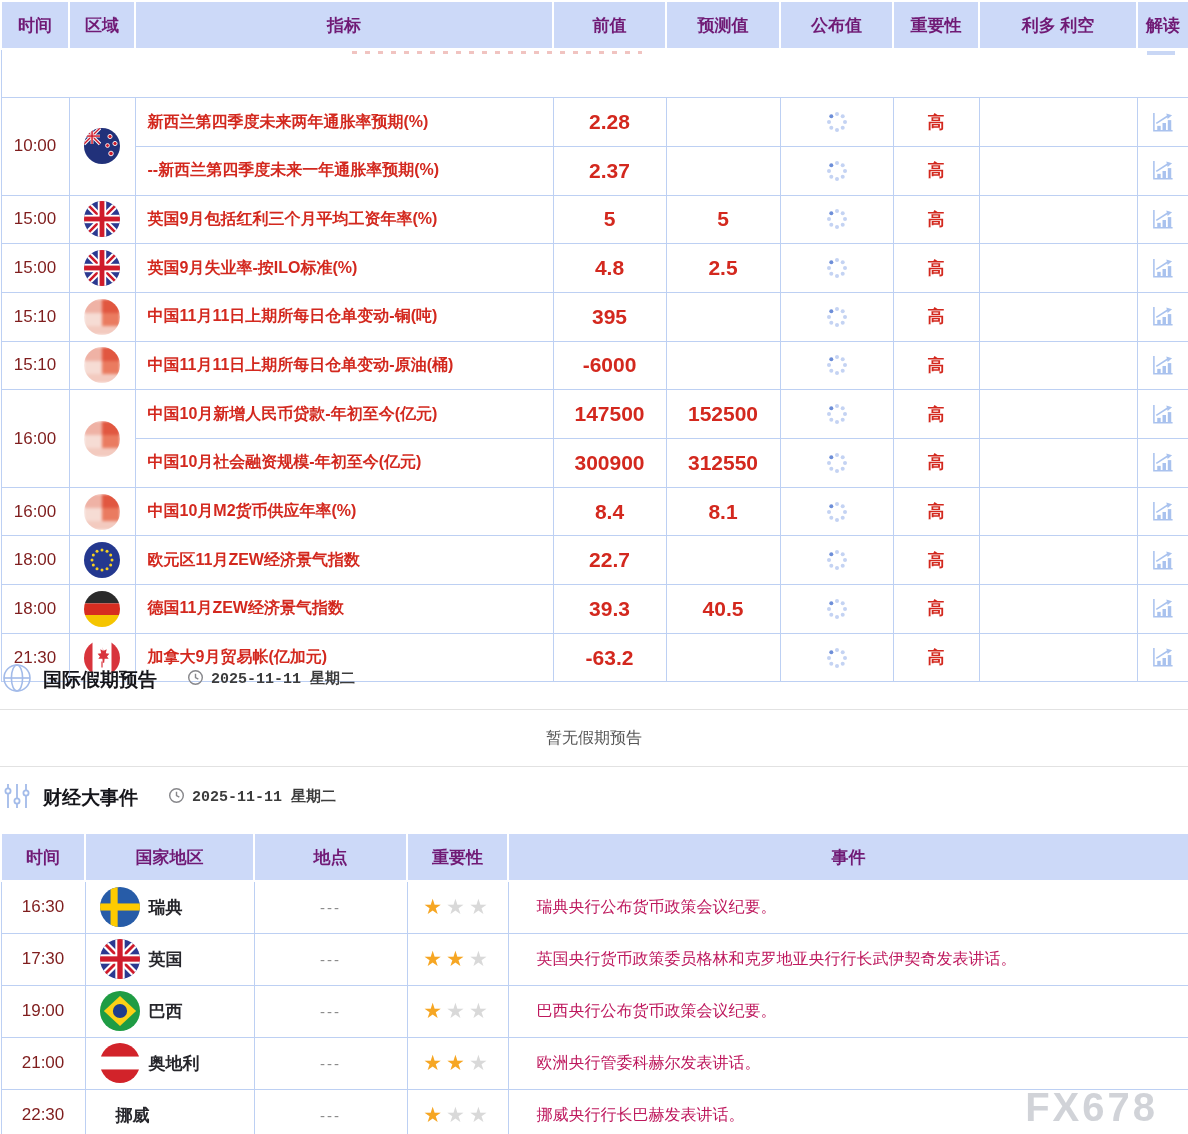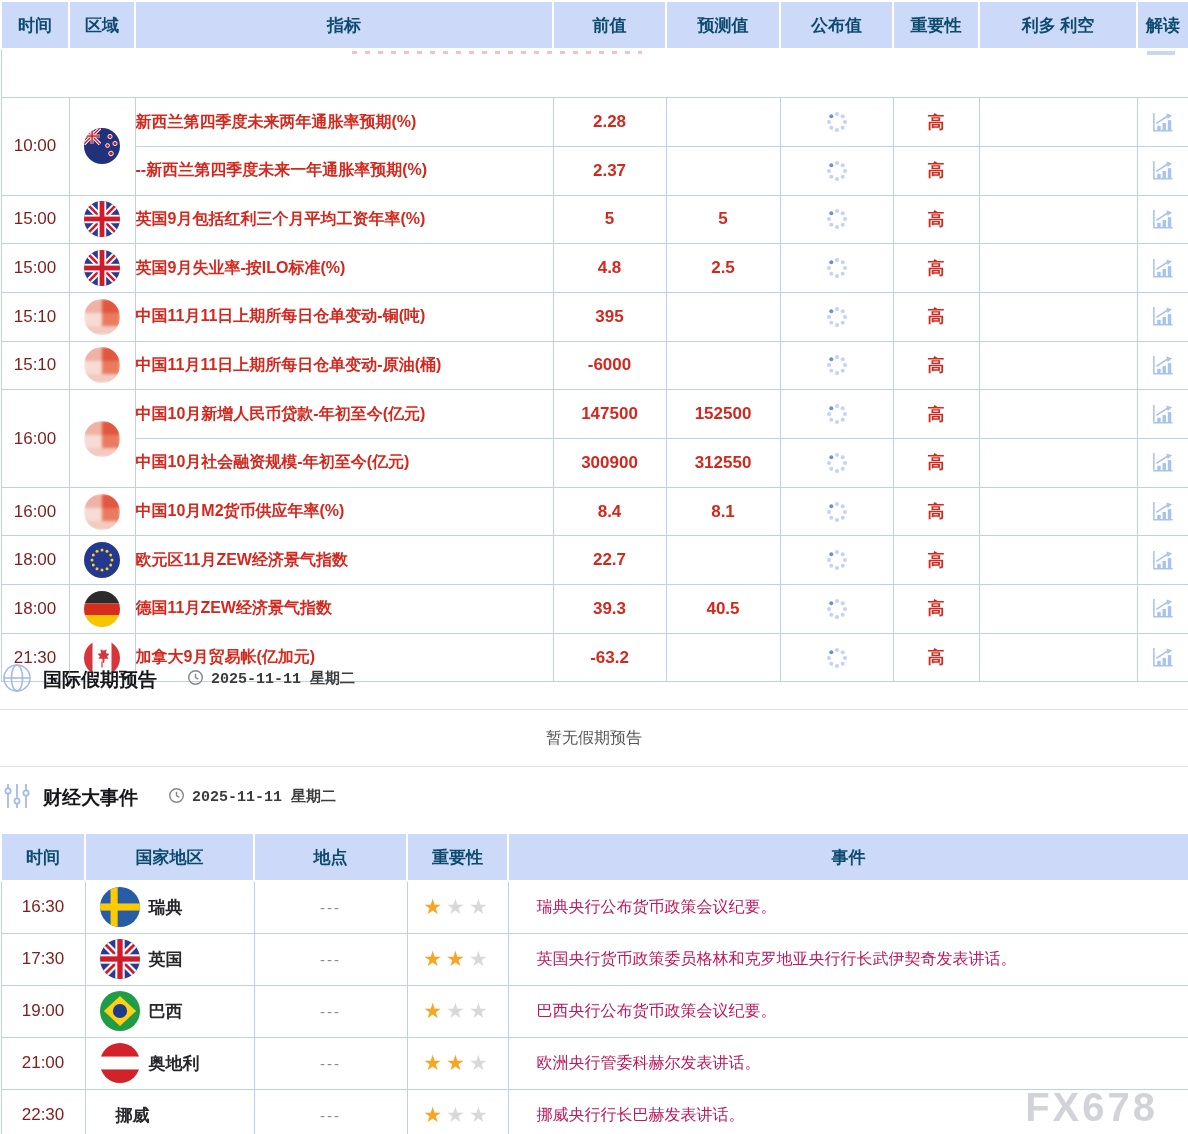--- a/index.html
+++ b/index.html
@@ -5,36 +5,36 @@
   :root{
     --header-bg:#ccd9f8; --grid:#bdd0f3; --red:#d3281e;
     --star-on:#f6a623; --star-off:#d9d9d9; --icon-blue:#a9c2ee;
   }
   *{margin:0;padding:0;box-sizing:border-box;}
   html,body{background:#fff;}
   .page{position:relative;width:1188px;height:1134px;overflow:hidden;background:#fff;
         font-family:"Liberation Sans","DejaVu Sans",sans-serif;}
   table{border-collapse:collapse;table-layout:fixed;width:1188px;}
   thead th{background:var(--header-bg);height:48px;font-size:17px;font-weight:bold;
-           color:#0c4a6e;border:2px solid #fff;text-align:center;}
+           color:#701a75;border:2px solid #fff;text-align:center;}
   .cal td{border:1px solid var(--grid);overflow:hidden;}
   .cal tbody tr{height:48.7px;}
   .cut-row{height:14px;}
   .cut-row td{position:relative;}
   .cut-row .speck{position:absolute;left:350px;top:1px;width:290px;height:3px;opacity:.8;
       background:repeating-linear-gradient(90deg,rgba(208,60,50,.38) 0 5px,transparent 5px 13px);}
   .cut-row .fragblue{position:absolute;right:14px;top:1px;width:28px;height:4px;background:#c9d7f5;}
   .t{font-size:17px;color:#7f1d1d;text-align:center;}
   .fcell{text-align:center;}
   .flag{display:inline-block;width:36px;height:36px;border-radius:50%;overflow:hidden;vertical-align:middle;}
   .flag svg{display:block;width:100%;height:100%;}
   .flag.big{width:40px;height:40px;}
   .blur svg{filter:blur(1.5px);}
-  .ind{font-size:16px;font-weight:bold;color:var(--red);text-align:left;cursor:pointer;}
-  .v{font-size:17px;font-weight:bold;color:var(--red);text-align:center;}
+  .ind{font-size:16px;font-weight:bold;color:var(--red);padding-left:12px;text-align:left;cursor:pointer;}
+  .v{font-size:21px;font-weight:bold;color:var(--red);text-align:center;}
   .pub,.interp{text-align:center;}
   .pub svg,.interp svg{vertical-align:middle;}
   .imp{font-size:17px;font-weight:bold;color:var(--red);text-align:center;}
   .sec-header{position:absolute;left:2px;display:flex;align-items:center;height:36px;}
   .sec-title{font-size:19px;font-weight:bold;color:#15151a;margin-left:11px;}
   .date-wrap{display:flex;align-items:flex-start;margin-left:30px;font-family:Liberation Mono, monospace;}
   .date{font-size:15px;font-weight:bold;color:#3c3c3c;margin-left:7px;}
   #holiday-header{top:662px;}
   .holiday-box{position:absolute;top:709px;left:0;width:1188px;height:58px;
       border-top:1px solid #e2e2e2;border-bottom:1px solid #e2e2e2;

